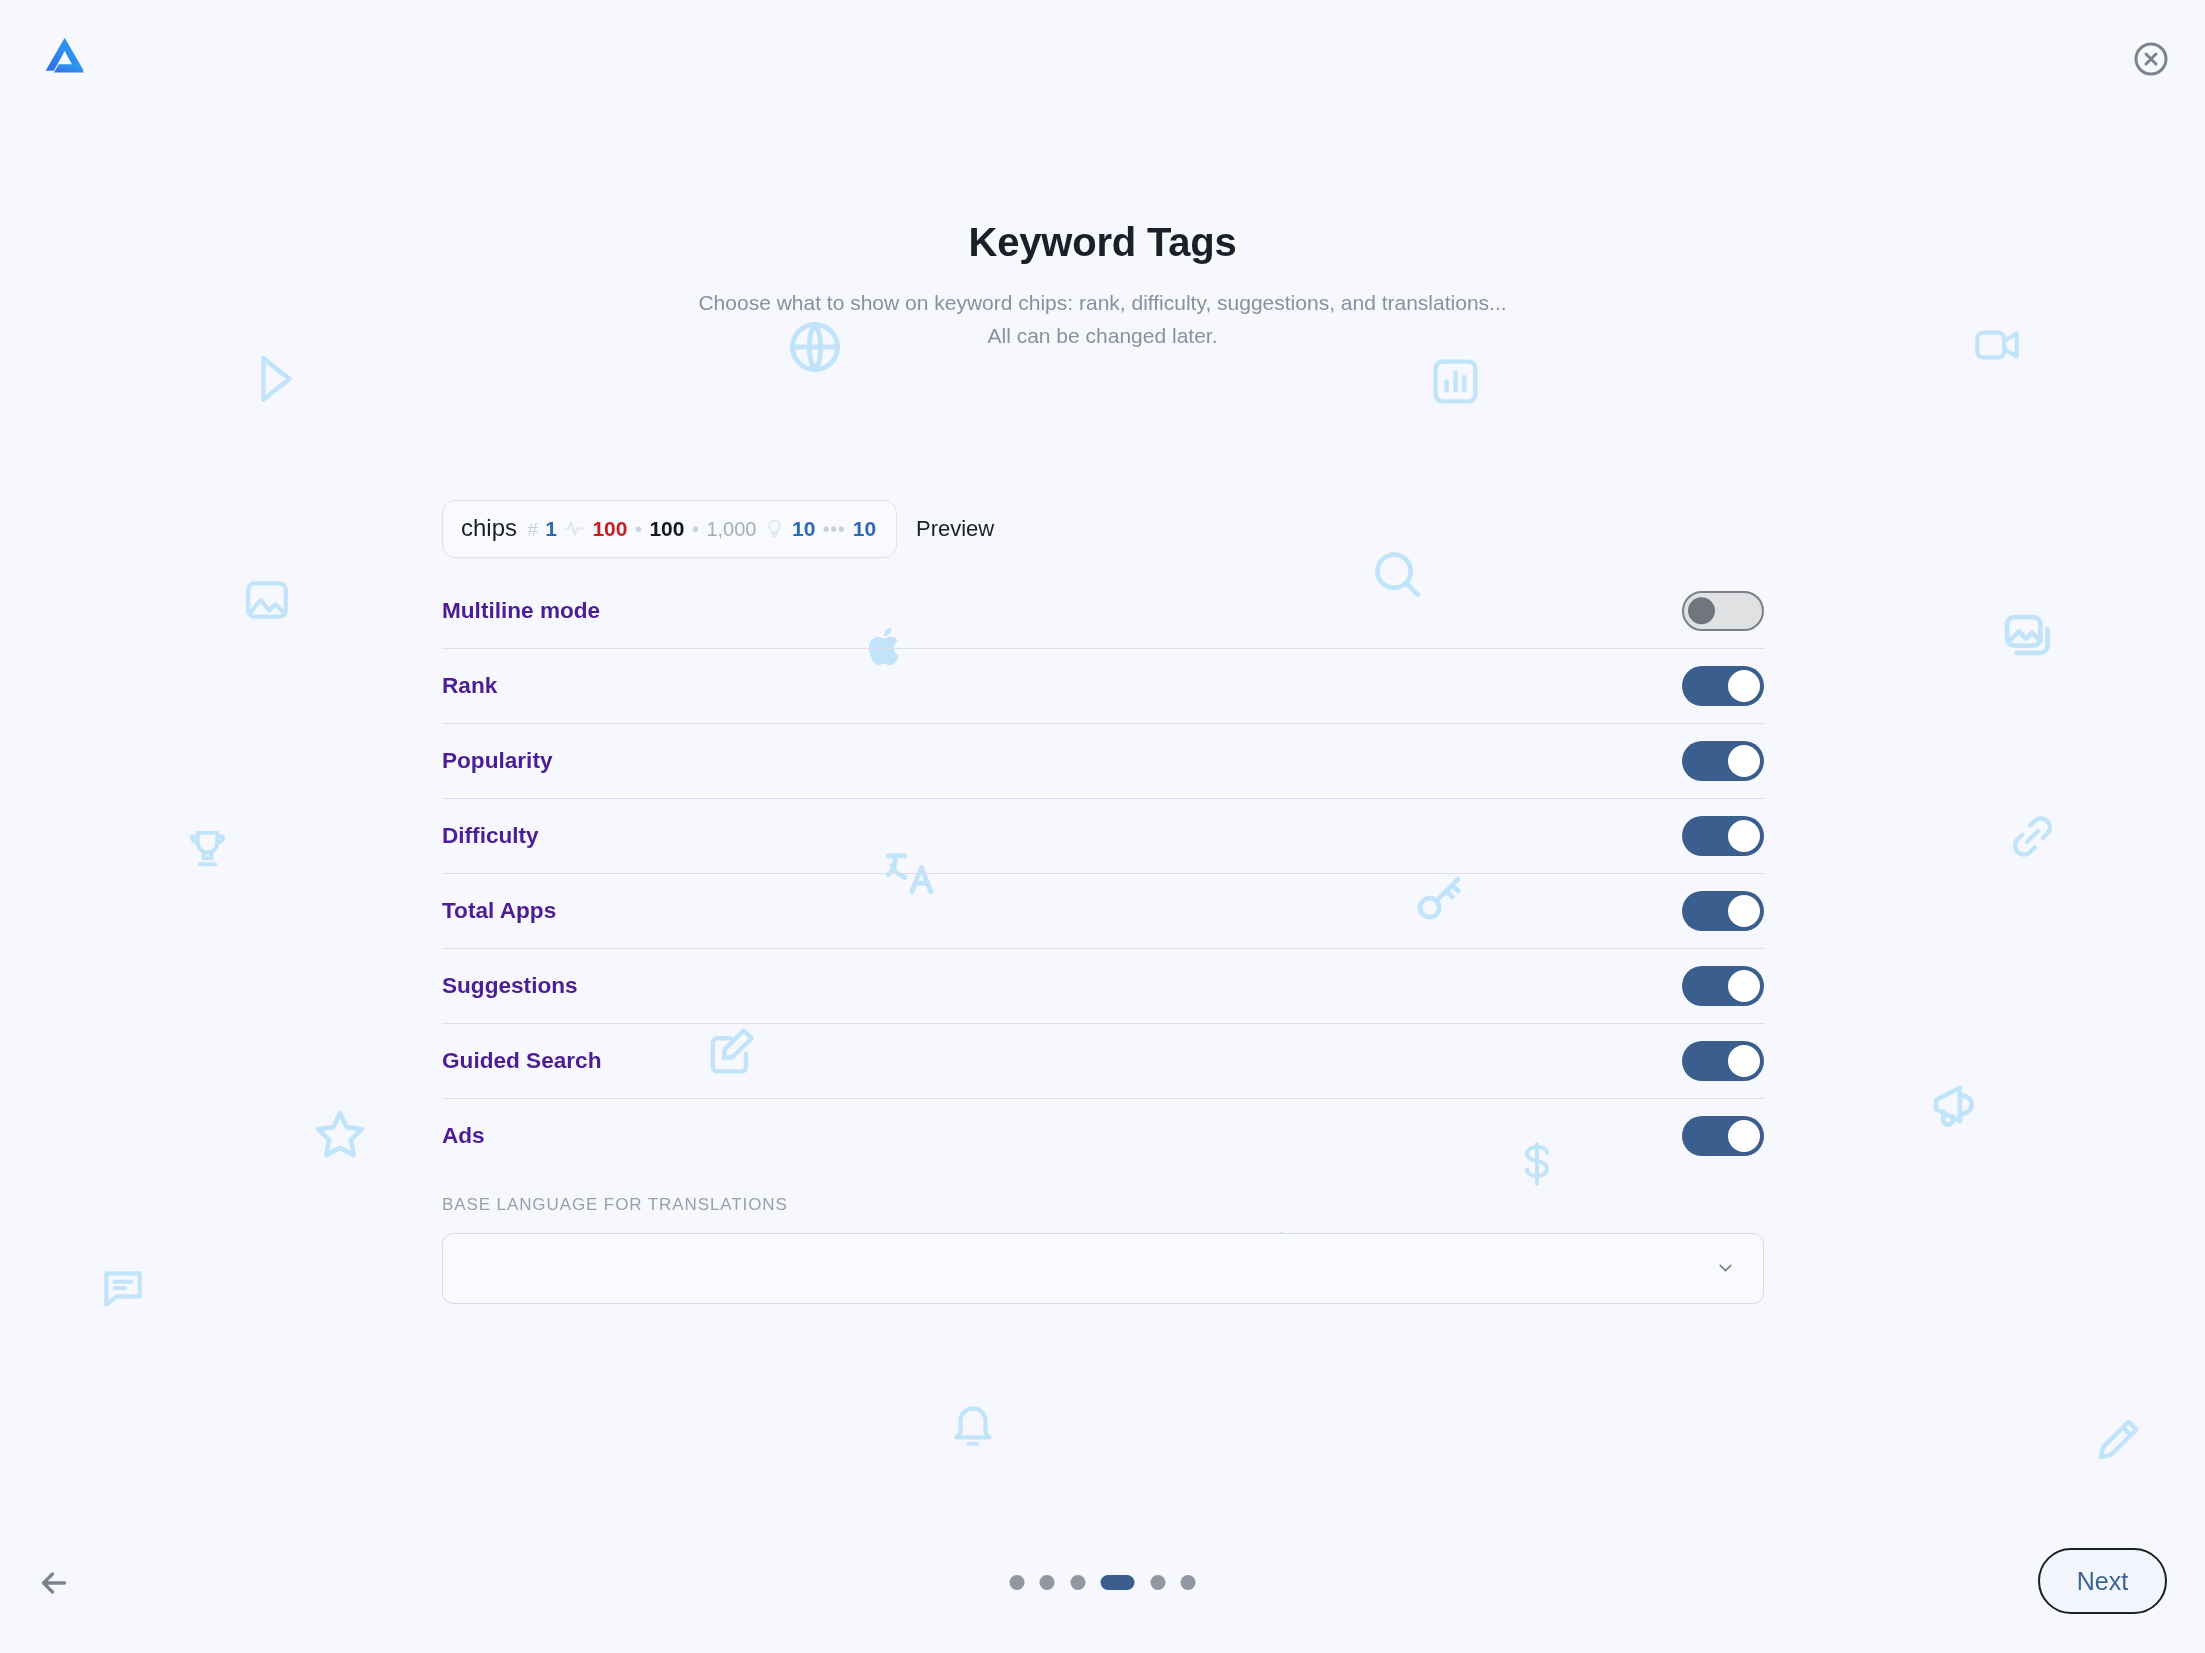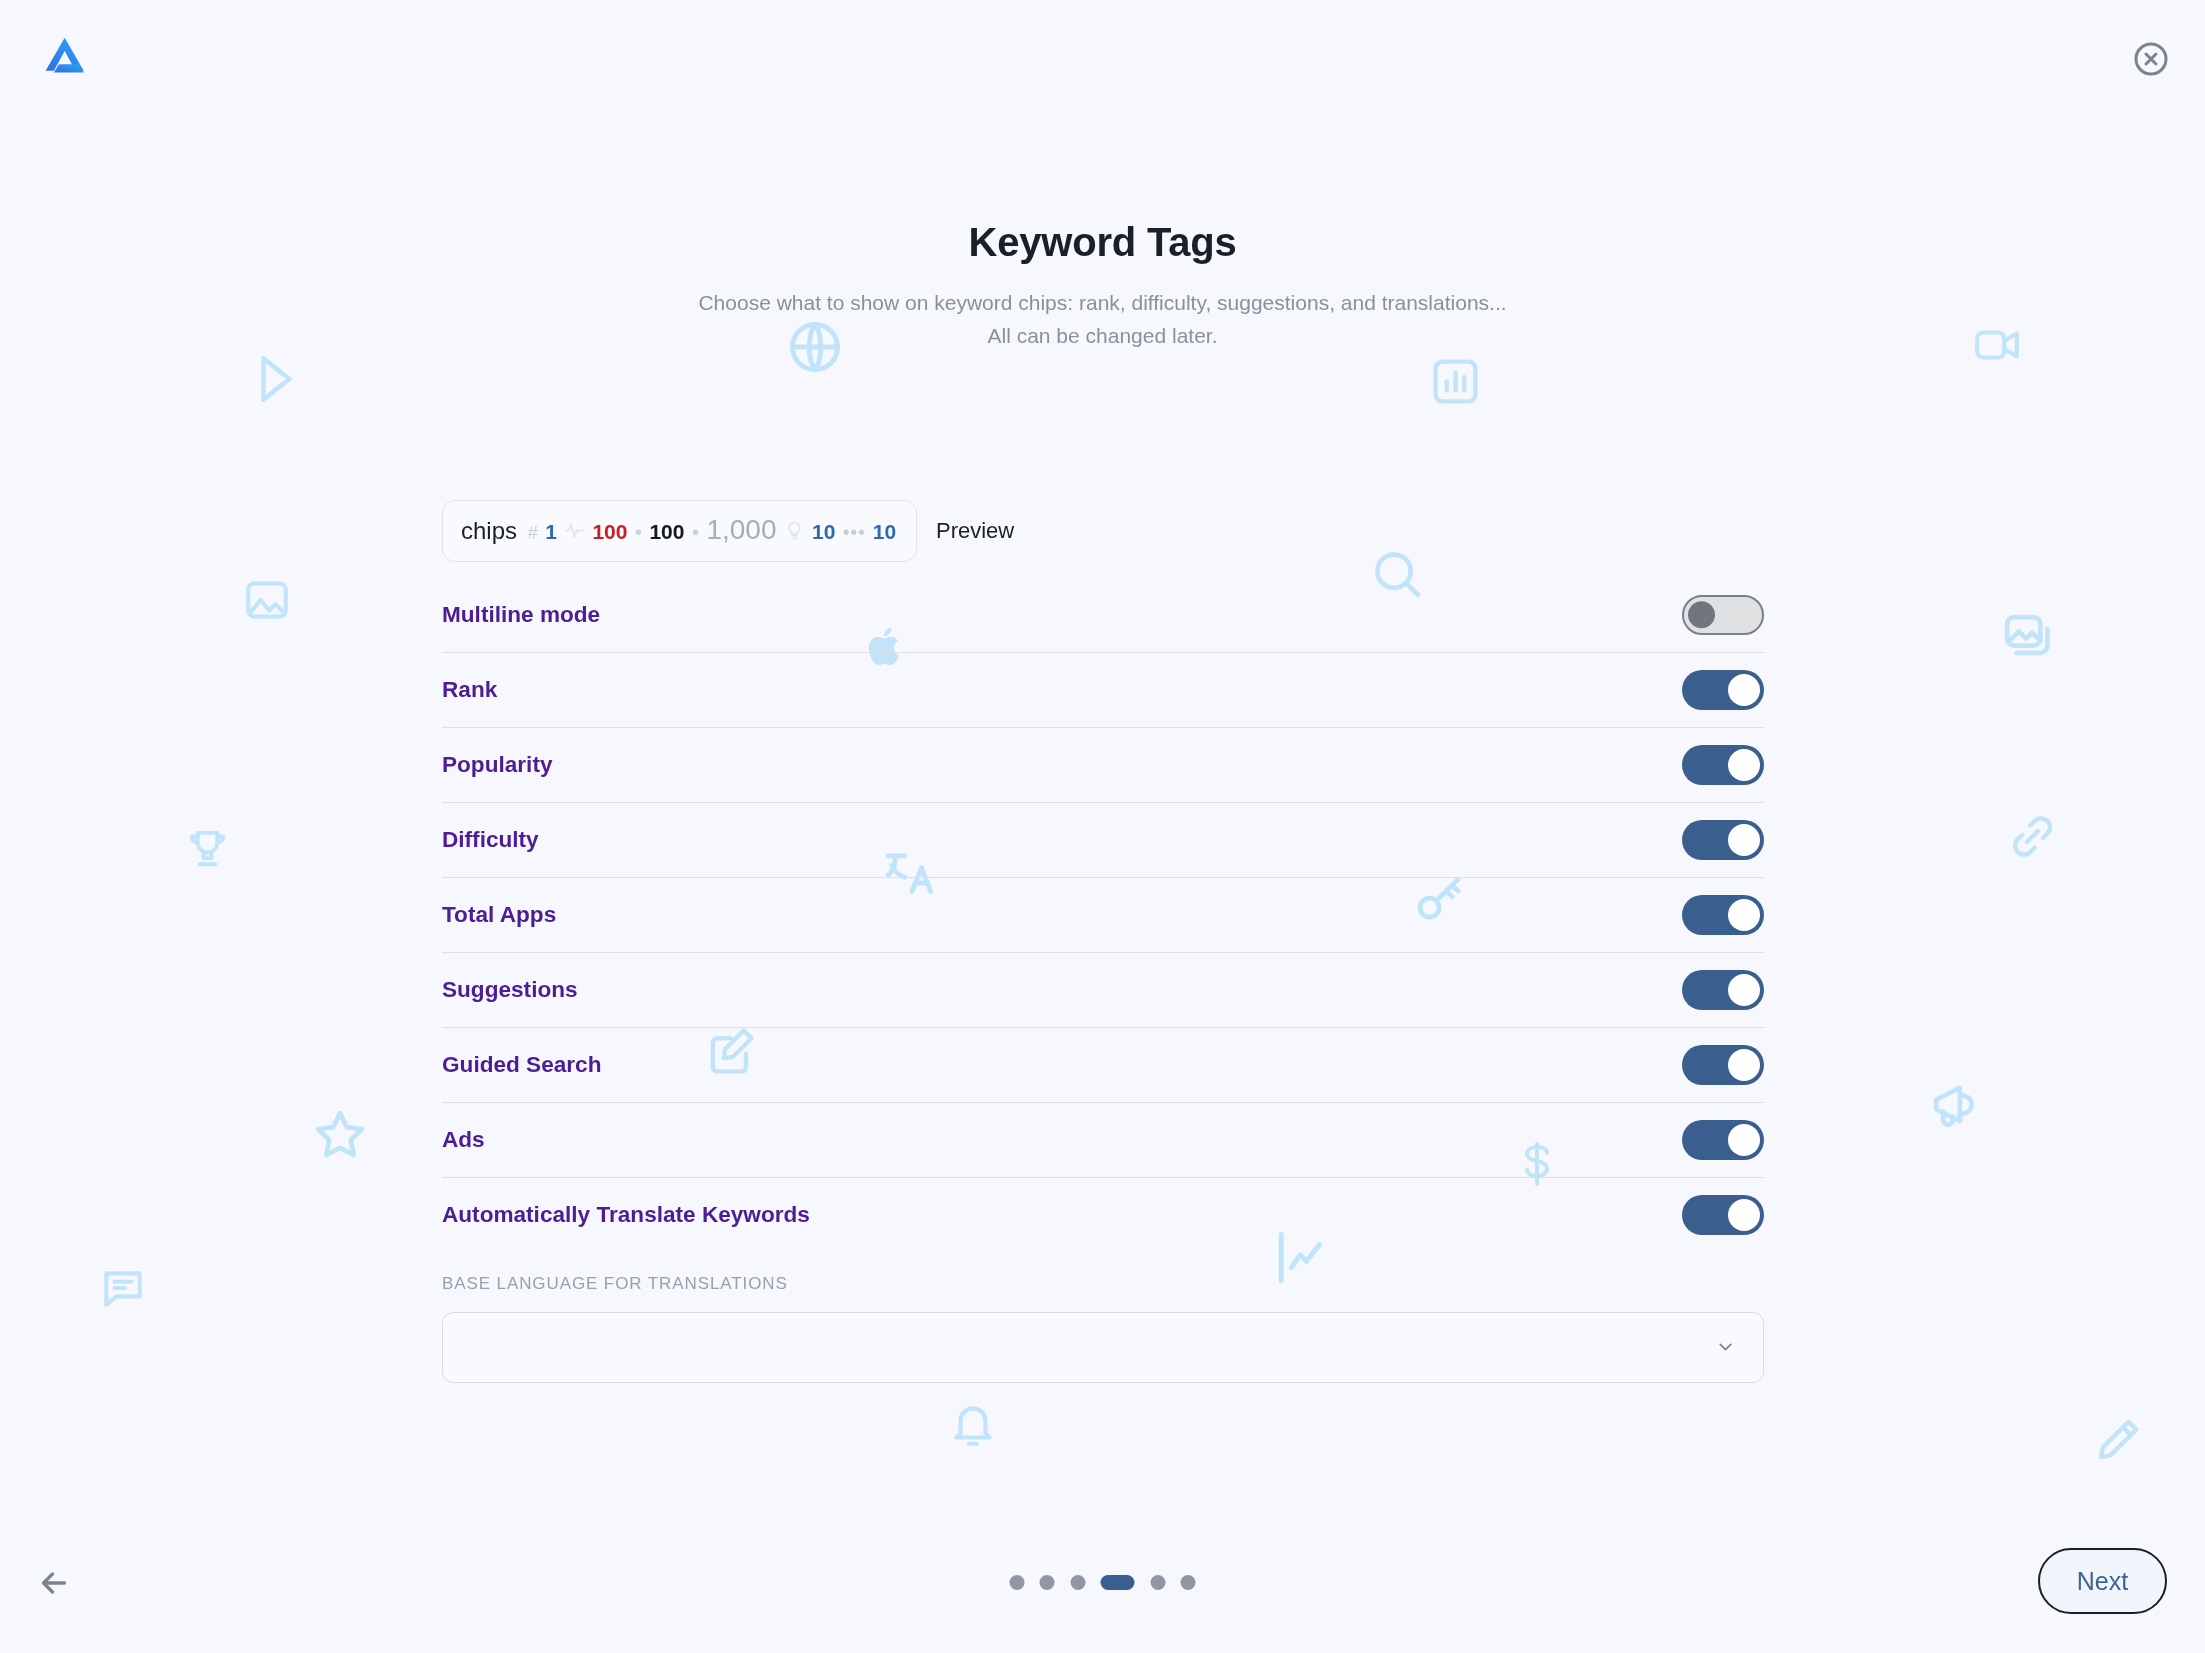--- a/index.html
+++ b/index.html
@@ -39,21 +39,21 @@
     border: 1.6px solid #e0e3ea; border-radius: 13px;
     background: #f8fafe;
     padding: 13px 19.4px 14.5px 18px;
     gap: 7.3px;
   }
   .chip-word { font-size: 24px; color: #1b1f28; font-weight: 400; margin-right: 3.2px; }
   .chip-hash { font-size: 18.6px; color: #c9cfd9; font-weight: 500; }
   .chip-blue { font-size: 21px; color: #2d6ab4; font-weight: 600; }
   .chip-red  { font-size: 21px; color: #c62026; font-weight: 700; }
   .chip-black{ font-size: 21px; color: #15181f; font-weight: 700; }
-  .chip-gray { font-size: 28px; color: #a6acb8; font-weight: 500; }
+  .chip-gray { font-size: 20px; color: #a6acb8; font-weight: 500; }
   .chip-dot  { font-size: 21px; color: #ccd2dc; line-height: 1; }
   .chip-icon { width: 21px; height: 21px; align-self: center; color: #e2e6ee; }
   .chip-icon svg { width: 100%; height: 100%; display: block; }
   .chip-ell { font-size: 19.4px; color: #c9cfd9; letter-spacing: 0.8px; }
   .preview-label { font-size: 22px; color: #1b1f28; }
 
   
   .rows { margin-top: 16px; }
   .row {
     position: relative;
@@ -336,26 +336,20 @@
           <div class="toggle on">
             <div class="knob"></div>
           </div>
         </div>
         <div class="row">
           <div class="row-label">Ads</div>
           <div class="toggle on">
             <div class="knob"></div>
           </div>
         </div>
-        <div class="row">
-          <div class="row-label">Automatically Translate Keywords</div>
-          <div class="toggle on">
-            <div class="knob"></div>
-          </div>
-        </div>
       </div>
 
     <div class="trans-block">
       <div class="field-label">BASE LANGUAGE FOR TRANSLATIONS</div>
       <div class="select">
         <span class="select-value"></span>
         <span class="chev">
           <svg viewBox="0 0 24 24" fill="none" stroke="currentColor" stroke-width="2" stroke-linecap="round" stroke-linejoin="round">
             <path d="M6 9l6 6 6-6"></path>
           </svg>

